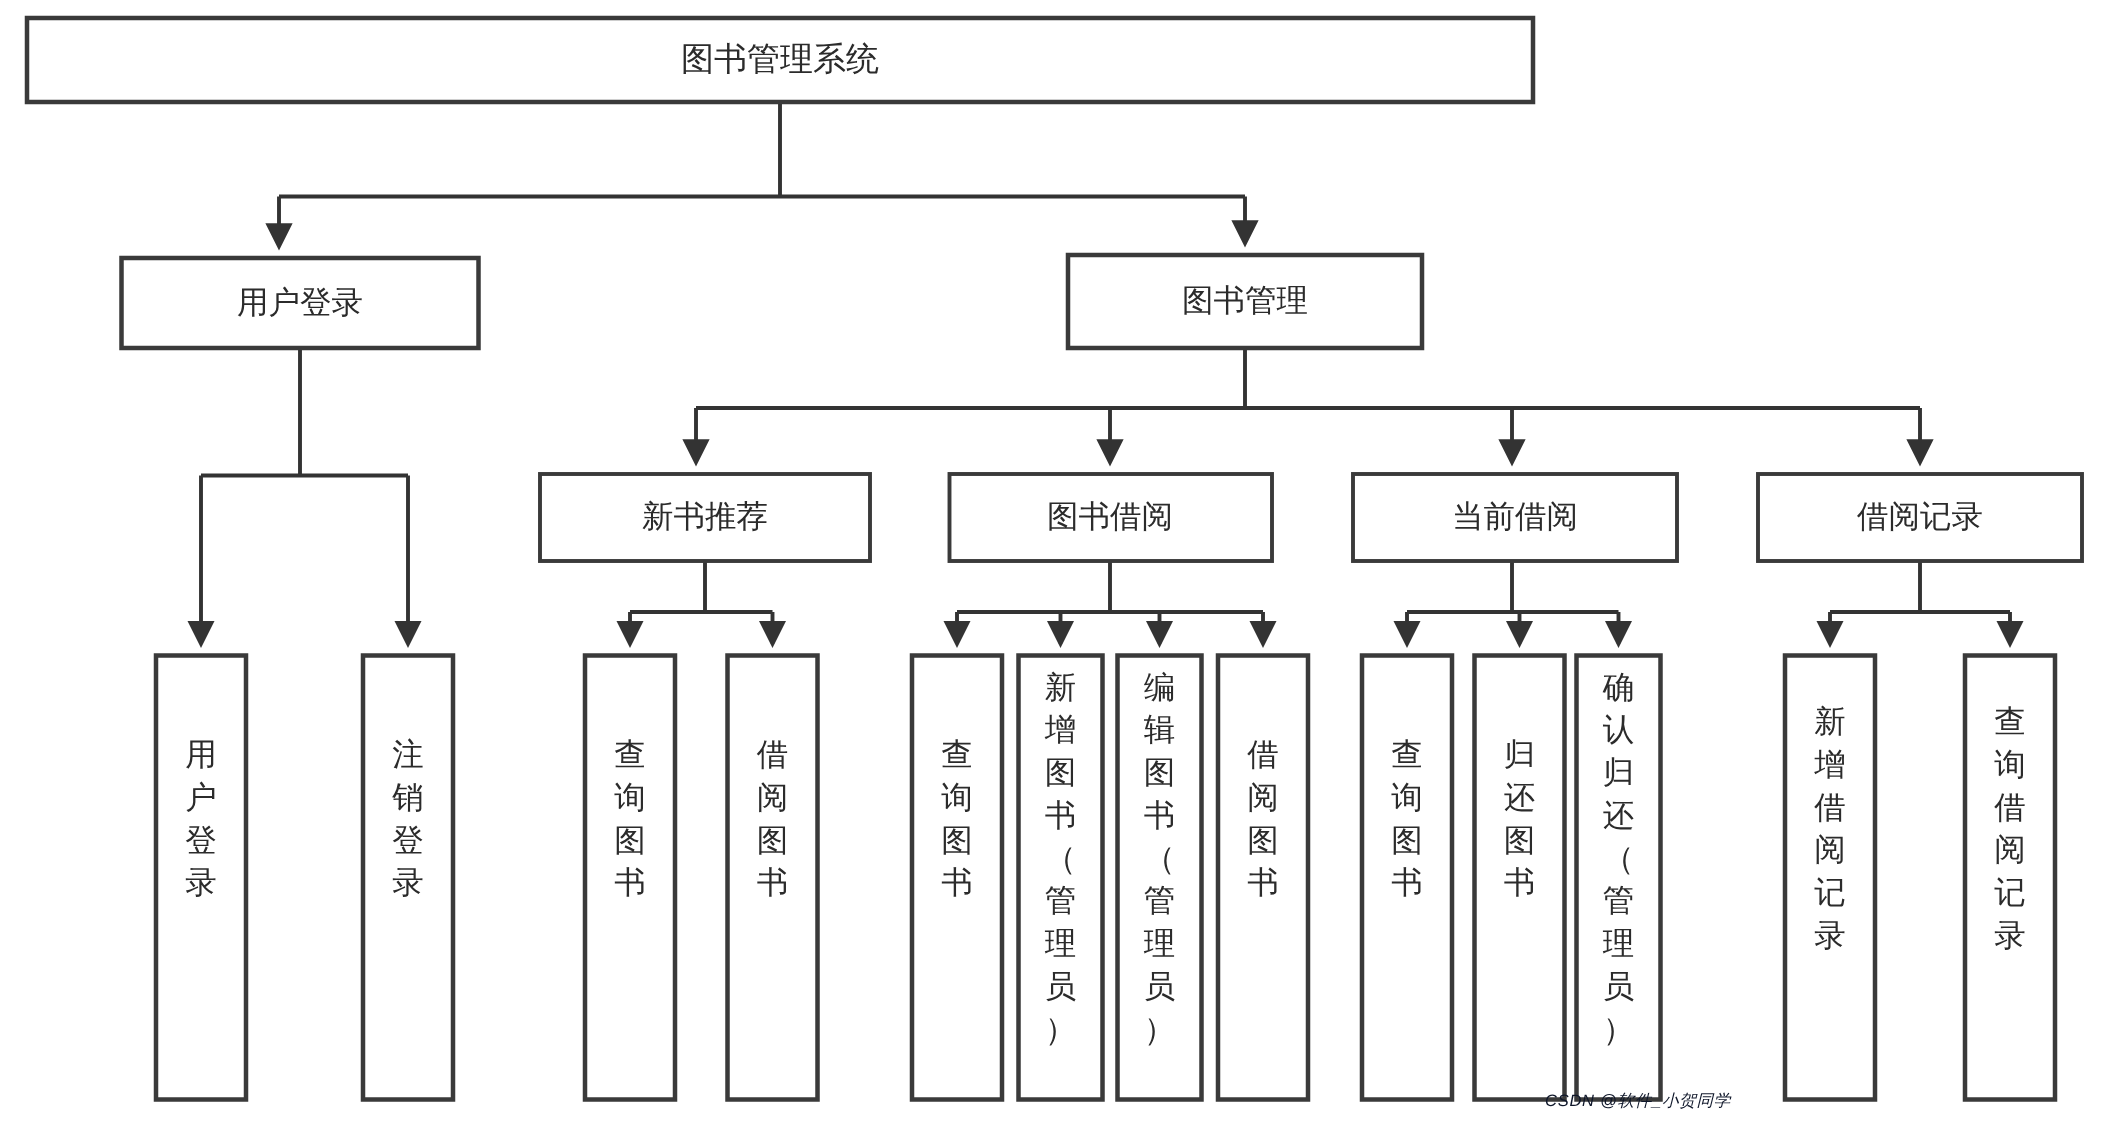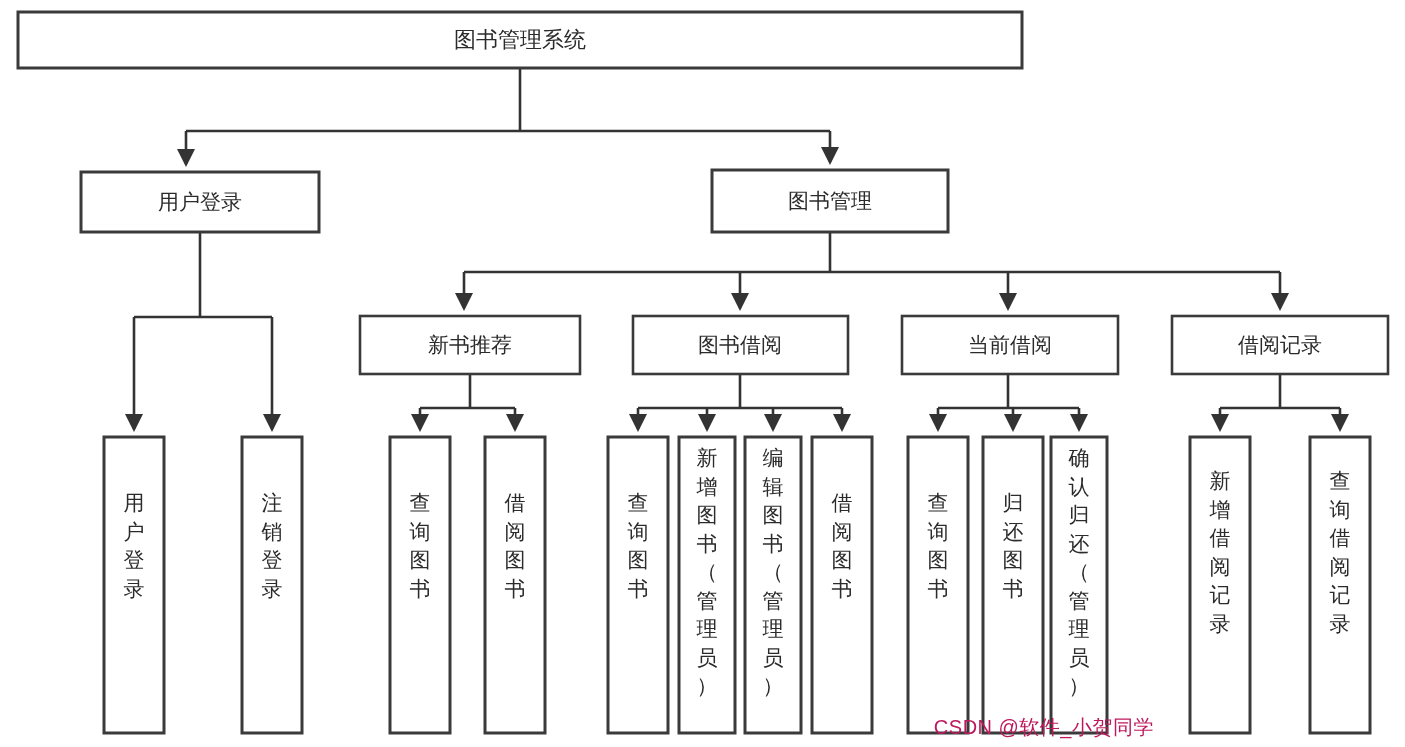--- a/index.html
+++ b/index.html
@@ -59,24 +59,25 @@
     text-anchor: middle;
   }
   .root-label {
     font-size: 22px;
   }
   .watermark {
     position: absolute;
     right: 8px;
     bottom: 6px;
     font-family: "Liberation Sans", "DejaVu Sans", sans-serif;
-    font-size: 20px;
-    color: #be185d;
+    font-size: 11px;
+    color: #0f172a;
     white-space: nowrap;
     letter-spacing: 0.5px;
+    font-style: italic;
   }
 </style>
 </head>
 <body>
 
 <div id="diagram-root">
   <svg class="diagram" viewBox="0 0 1405 747" xmlns="http://www.w3.org/2000/svg">
 
     <defs>
       <marker id="arrow" viewBox="0 0 12 12" refX="10" refY="6" markerWidth="7" markerHeight="7" orient="auto-start-reverse">

